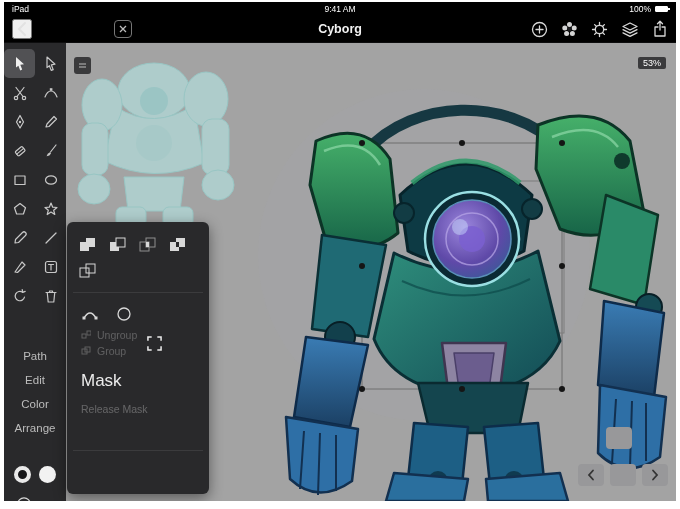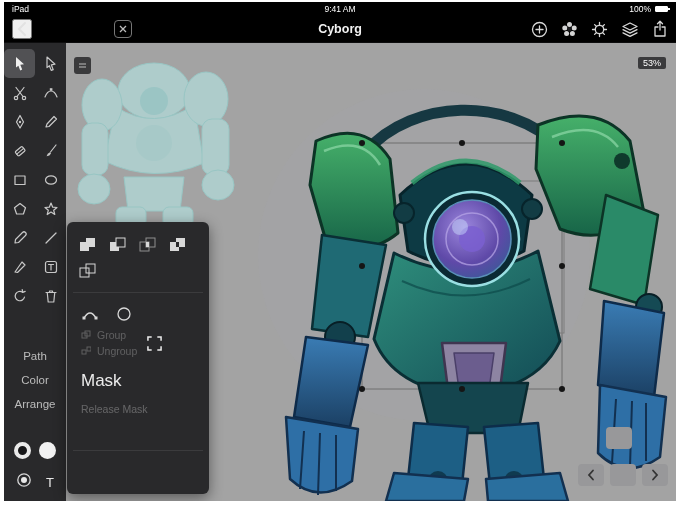--- a/index.html
+++ b/index.html
@@ -238,20 +238,21 @@
       </div>
       <div class="tool">
         <svg width="16" height="16" viewBox="0 0 16 16">
               <path d="M4.3 5 L5.2 14 H10.8 L11.7 5 M3 4.5 H13 M6.5 4.5 V3 H9.5 V4.5" class="st"></path>
             </svg>
       </div>
     </div>
 
     <div class="side-menu">
       <div class="side-label">Path</div>
+      <div class="side-label">Edit</div>
       <div class="side-label">Color</div>
       <div class="side-label">Arrange</div>
     </div>
 
     <div class="swatches">
       <div class="sw-stroke"></div>
       <div class="sw-fill"></div>
     </div>
 
     <div class="side-bottom">
@@ -431,31 +432,31 @@
             </svg>
       </button>
       <button class="icbtn">
         <svg width="16" height="16" viewBox="0 0 16 16">
               <circle cx="8" cy="8" r="6" class="stw"></circle>
             </svg>
       </button>
     </div>
     <div class="dim-row">
       <svg width="10" height="10" viewBox="0 0 10 10">
+            <rect x="1" y="4" width="4" height="4" fill="none" stroke="#cfcfcf"></rect>
+            <rect x="6" y="1" width="4" height="4" fill="none" stroke="#cfcfcf"></rect>
+          </svg>
+      <span>Ungroup</span>
+    </div>
+    <div class="dim-row">
+      <svg width="10" height="10" viewBox="0 0 10 10">
             <rect x="1" y="3" width="5" height="5" fill="none" stroke="#cfcfcf"></rect>
             <rect x="4" y="1" width="5" height="5" fill="none" stroke="#cfcfcf"></rect>
           </svg>
       <span>Group</span>
-    </div>
-    <div class="dim-row">
-      <svg width="10" height="10" viewBox="0 0 10 10">
-            <rect x="1" y="4" width="4" height="4" fill="none" stroke="#cfcfcf"></rect>
-            <rect x="6" y="1" width="4" height="4" fill="none" stroke="#cfcfcf"></rect>
-          </svg>
-      <span>Ungroup</span>
     </div>
     <span class="expand-ic">
       <svg width="15" height="15" viewBox="0 0 16 16">
             <path d="M1 5 V1 H5 M11 1 H15 V5 M15 11 V15 H11 M5 15 H1 V11" stroke="#ececec" stroke-width="1.6" fill="none"></path>
           </svg>
     </span>
     <div class="pop-label">Mask</div>
     <div class="pop-label dim">Release Mask</div>
     <div class="pdiv2"></div>
   </div>

